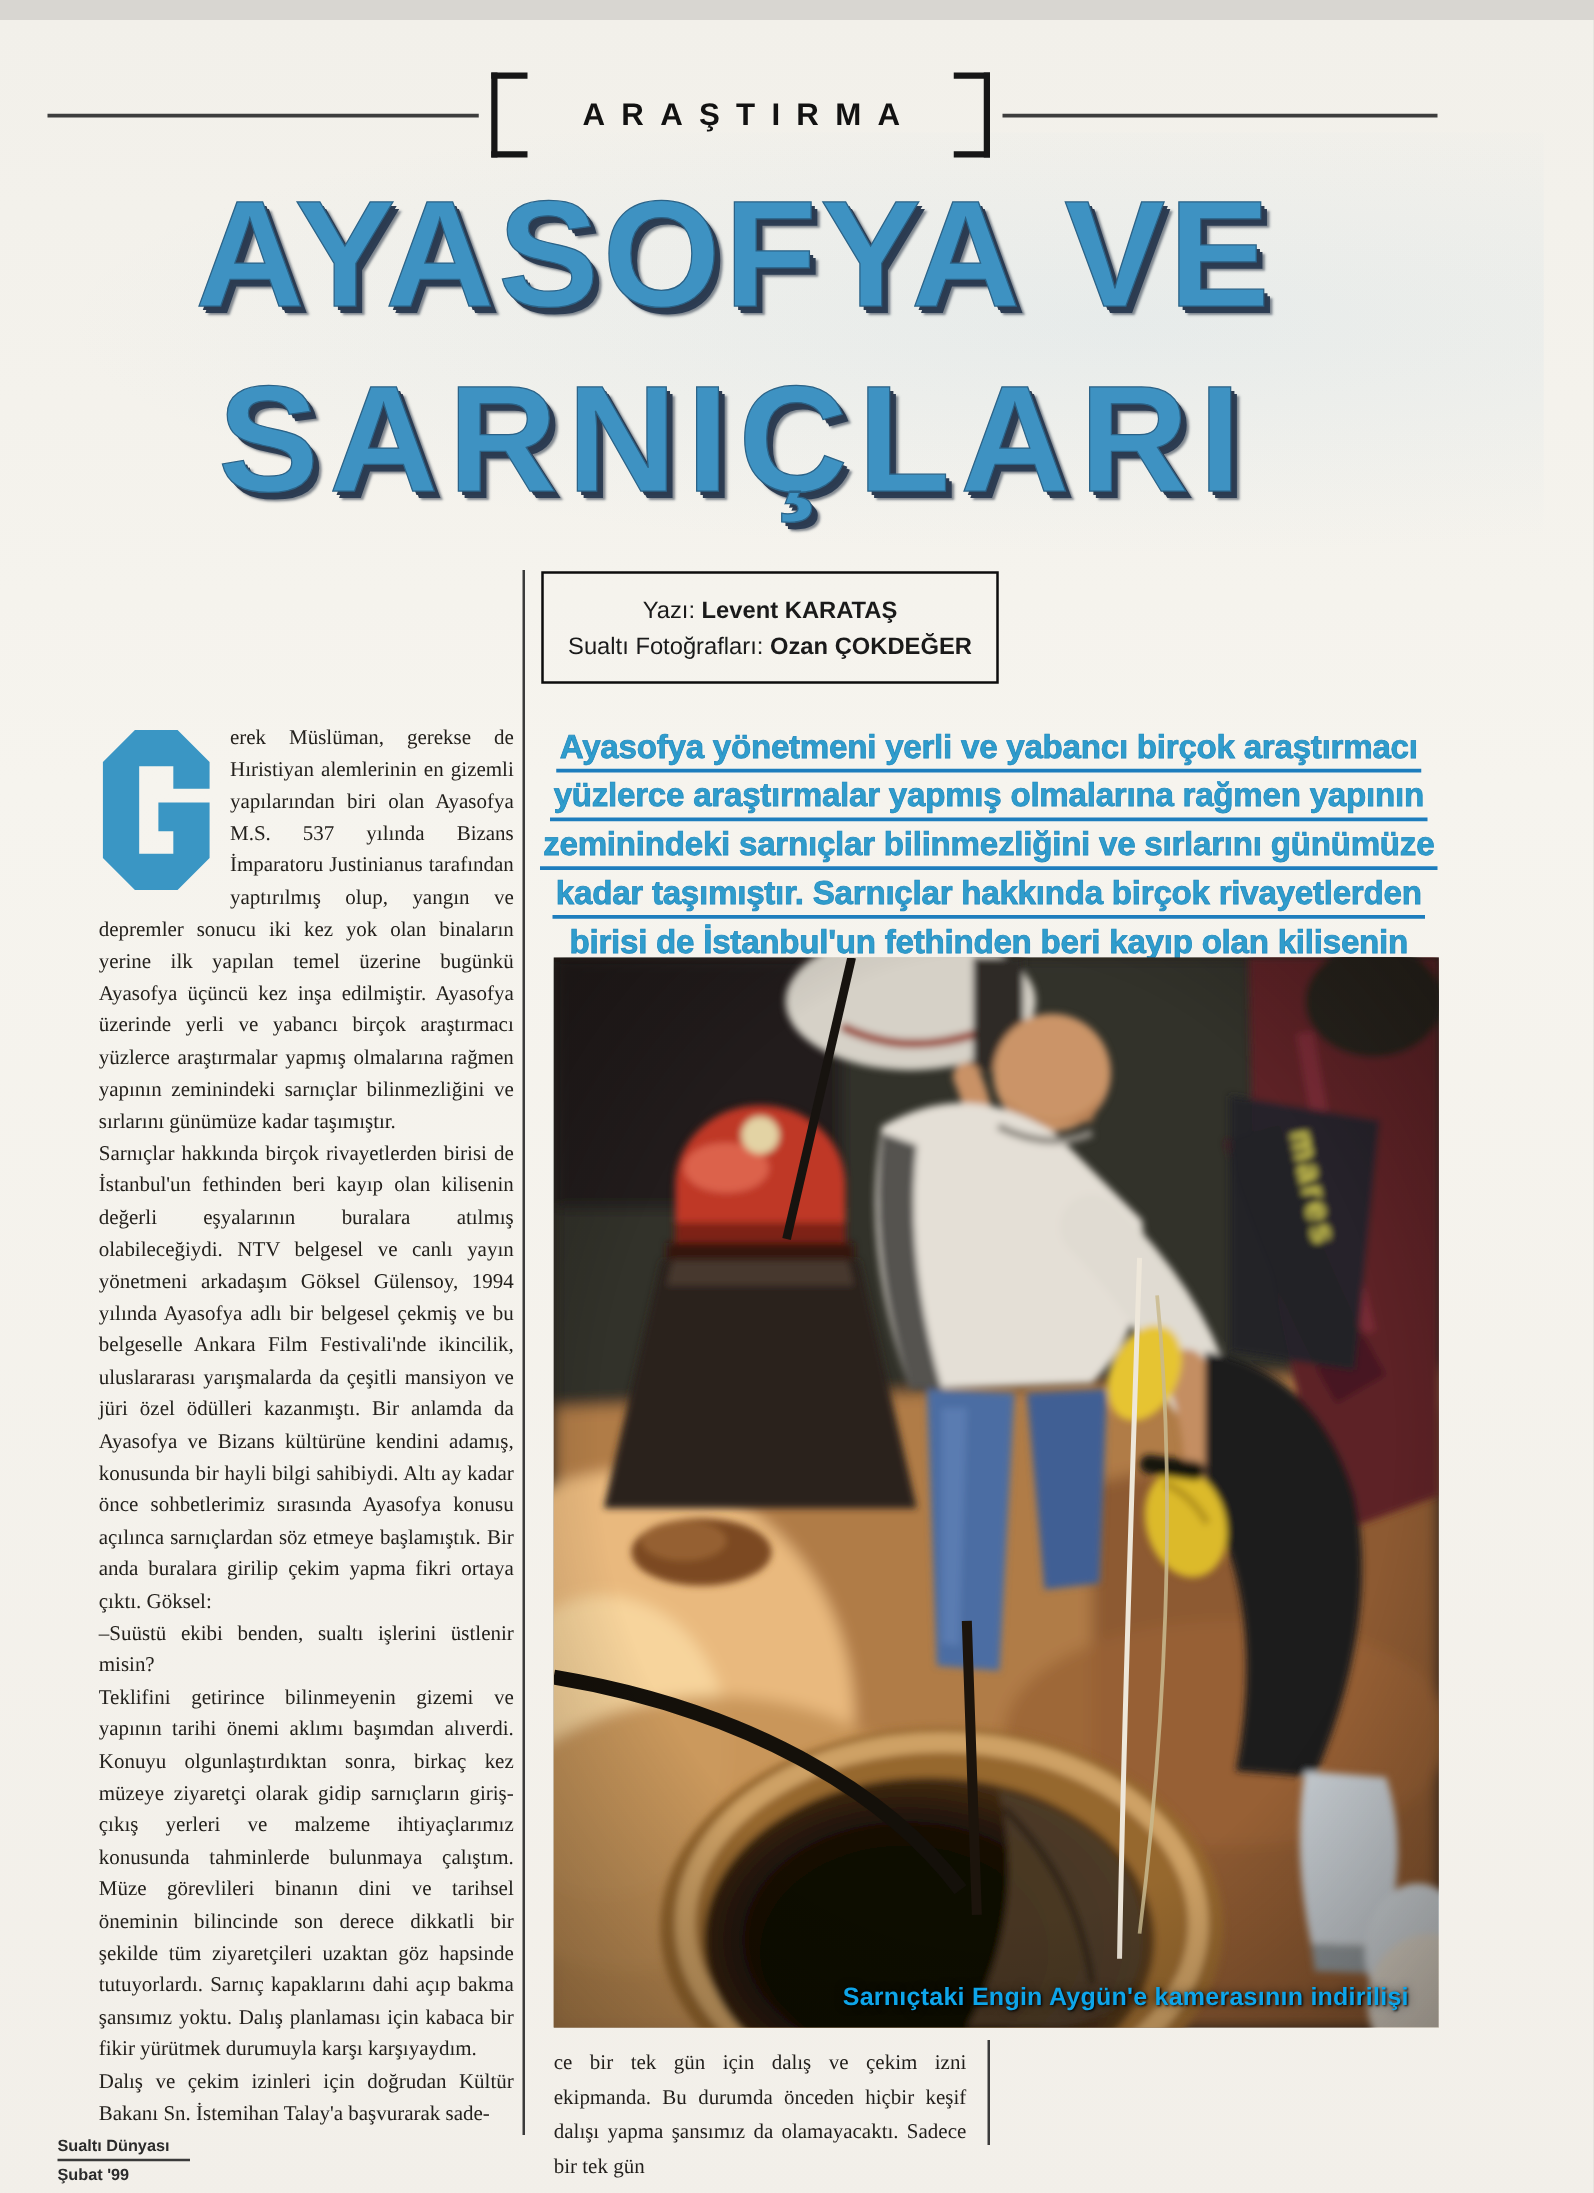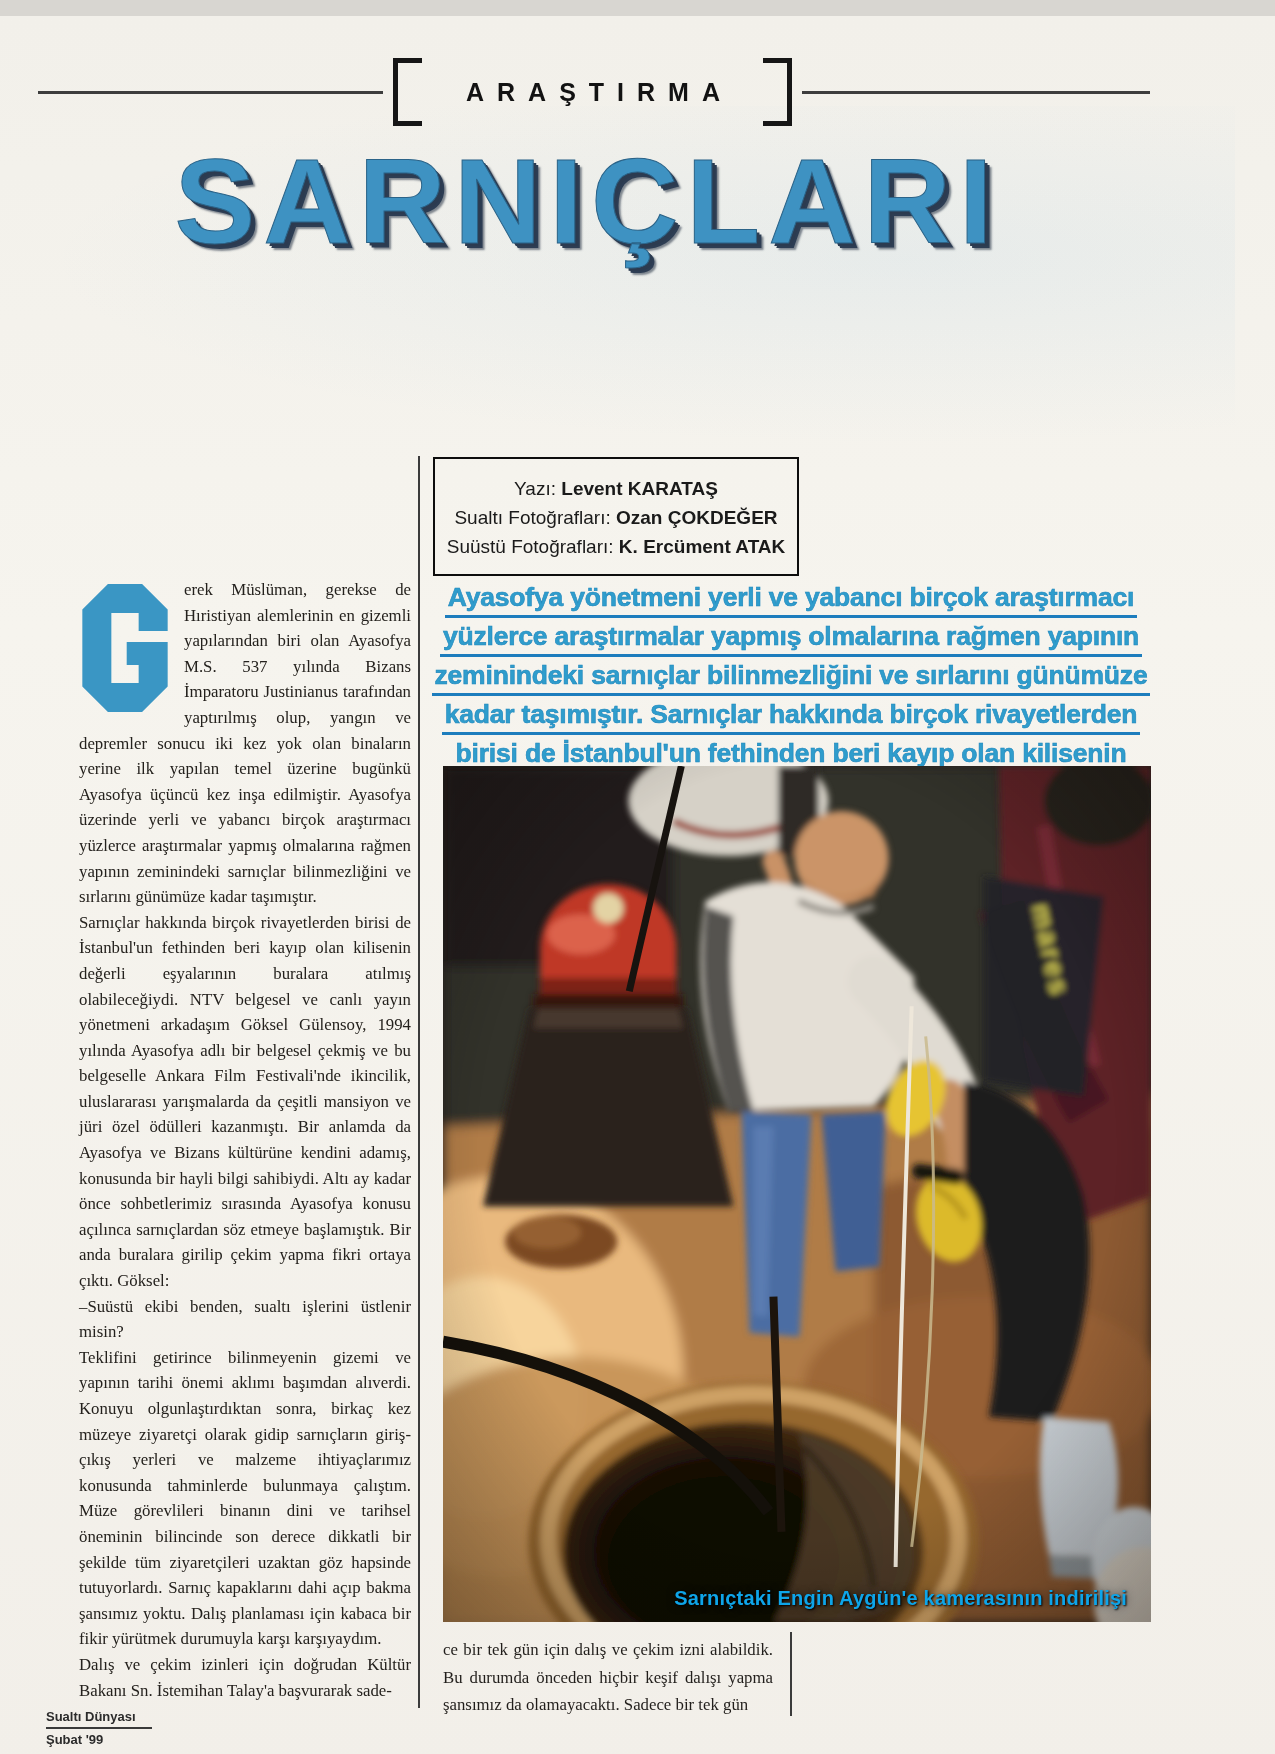--- a/index.html
+++ b/index.html
@@ -70,35 +70,32 @@
 
   <div class="kicker">
     <div class="kick-line left"></div>
     <div class="bracket left"></div>
     <div class="kick-text">ARAŞTIRMA</div>
     <div class="bracket right"></div>
     <div class="kick-line right"></div>
   </div>
 
   <div class="title">
+    <div class="t1">AYASOFYA VE</div>
     <div class="t2">SARNIÇLARI</div>
   </div>
 
   <div class="byline">
     <div>
       <span>Yazı:</span>
       <span class="nm">Levent KARATAŞ</span>
     </div>
     <div>
       <span>Sualtı Fotoğrafları:</span>
       <span class="nm">Ozan ÇOKDEĞER</span>
-    </div>
-    <div>
-      <span>Suüstü Fotoğrafları:</span>
-      <span class="nm">K. Ercüment ATAK</span>
     </div>
   </div>
 
   <div class="lead">
     <span class="lead-line">Ayasofya yönetmeni yerli ve yabancı birçok araştırmacı</span>
     <span class="lead-line">yüzlerce araştırmalar yapmış olmalarına rağmen yapının</span>
     <span class="lead-line">zeminindeki sarnıçlar bilinmezliğini ve sırlarını günümüze</span>
     <span class="lead-line">kadar taşımıştır. Sarnıçlar hakkında birçok rivayetlerden</span>
     <span class="lead-line">birisi de İstanbul'un fethinden beri kayıp olan kilisenin</span>
     <span class="lead-line">değerli eşyalarının buralara atılmış olabileceğiydi.</span>
@@ -219,20 +216,20 @@
         <path d="M330,530 C332,610 336,690 338,765" stroke="#1c140c" stroke-width="8" fill="none"></path>
         <path d="M468,240 C462,420 455,620 452,800" stroke="#eee7da" stroke-width="4" fill="none"></path>
         <path d="M482,270 C498,430 488,620 468,780" stroke="#c9ba8e" stroke-width="3" fill="none" opacity=".85"></path>
       </g>
 
       <rect width="707" height="855" fill="url(#vin)"></rect>
     </svg>
     <div class="caption">Sarnıçtaki Engin Aygün'e kamerasının indirilişi</div>
   </div>
 
-  <div class="colM">ce bir tek gün için dalış ve çekim izni alabildik. Bu durumda önceden hiçbir keşif dalışı yapma şansımız da olamayacaktı. Sadece bir tek gün</div>
+  <div class="colM">ce bir tek gün için dalış ve çekim izni ekipmanda. Bu durumda önceden hiçbir keşif dalışı yapma şansımız da olamayacaktı. Sadece bir tek gün</div>
 
   <div class="footer">
     <span class="mag">Sualtı Dünyası</span>
     <span class="issue">Şubat '99</span>
   </div>
   <div class="scan-bottom"></div>
 </div>
 
 </body></html>

